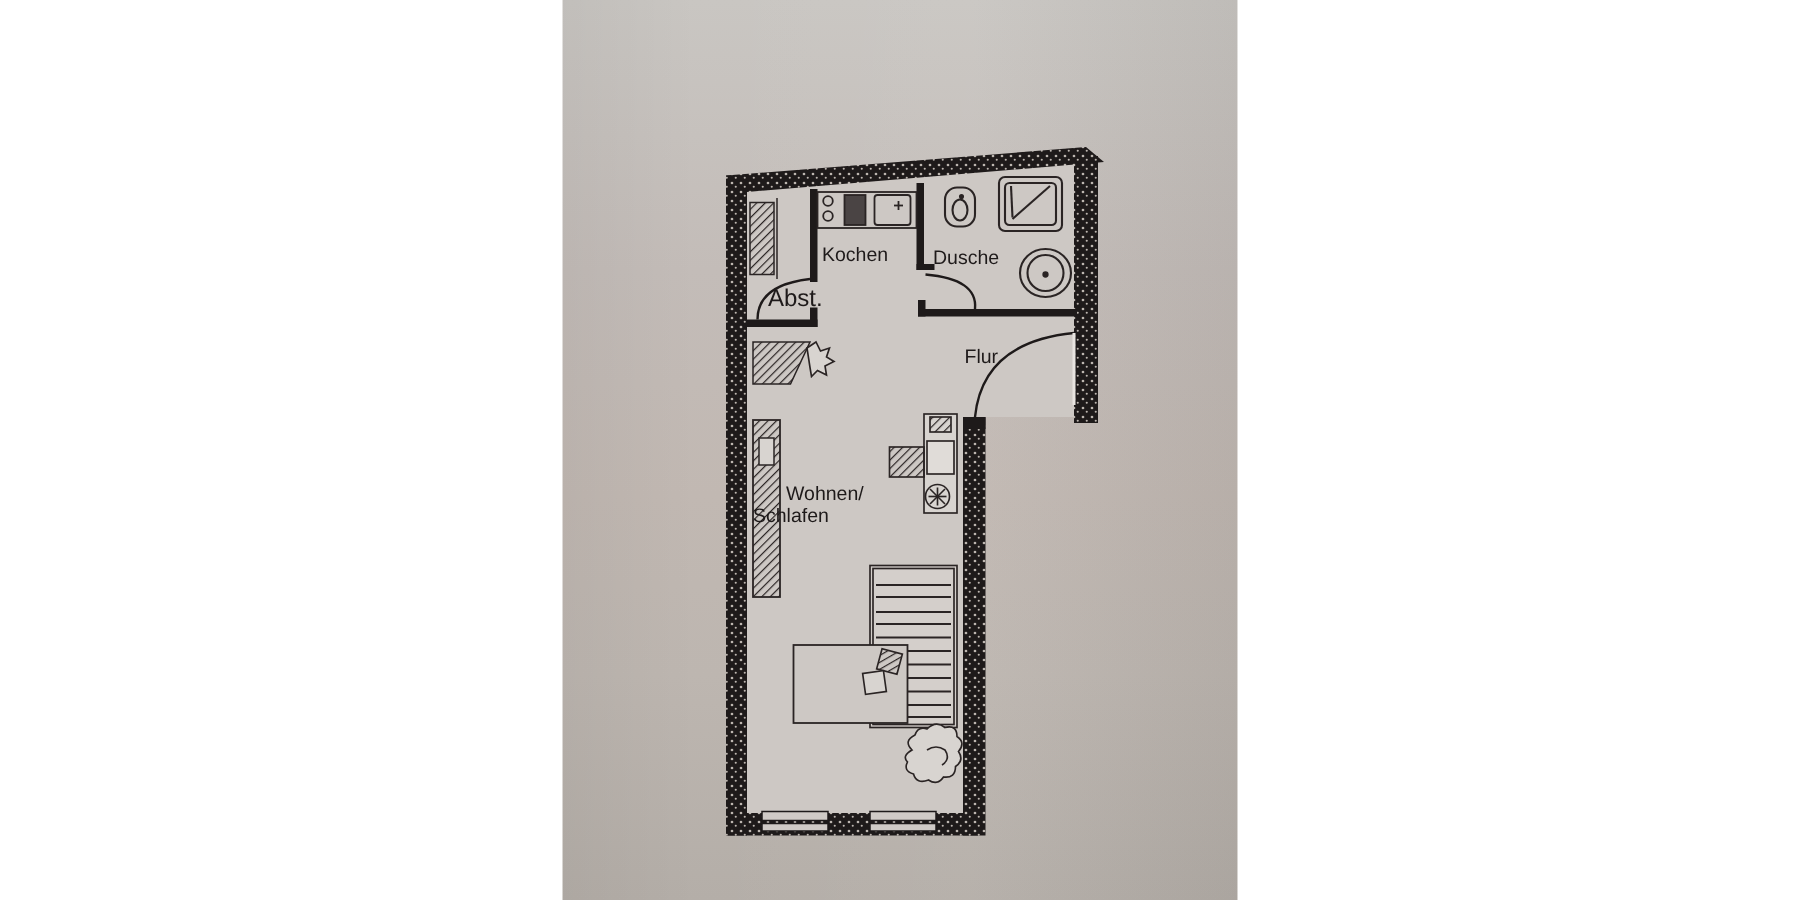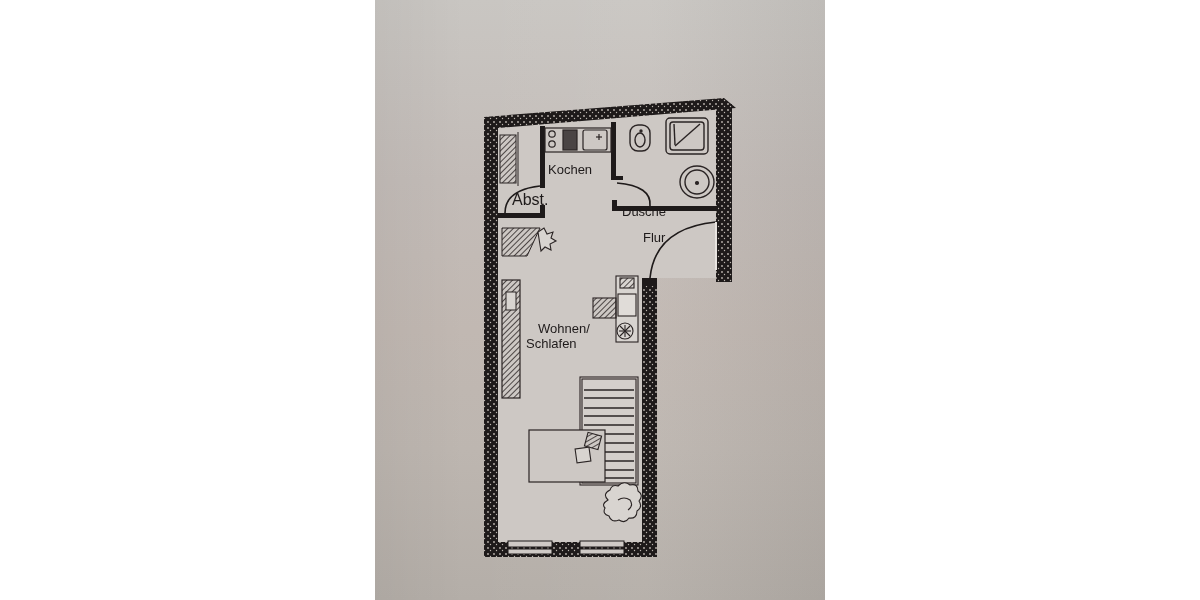--- a/index.html
+++ b/index.html
@@ -180,17 +180,17 @@
     <rect x="576" y="448" width="14" height="14" fill="#d8d4d0" transform="rotate(-8 583 455)"></rect>
   </g>
 
   <g stroke="#2a2424" stroke-width="1.1" fill="#d8d4d0">
     <path d="M 608 500 q -6 -6 2 -10 q 2 -6 8 -4 q 6 -6 12 -1 q 8 -2 8 6 q 6 4 1 10 q 4 6 -2 10 q 0 8 -8 7 q -4 6 -10 2 q -8 3 -10 -4 q -7 -2 -4 -8 q -4 -4 3 -8 z"></path>
     <path d="M 618 500 q 6 -4 12 0 q 4 6 -2 10" fill="none"></path>
   </g>
 </svg>
 
 <div class="lbl" style="left:548px; top:163px;">Kochen</div>
-<div class="lbl" style="left:622px; top:165px;margin-top:40px;">Dusche</div>
+<div class="lbl" style="left:622px; top:165px;">Dusche</div>
 <div class="lbl" style="left:512px; top:193px; font-size:16px;">Abst.</div>
 <div class="lbl" style="left:631px; top:231px;margin-left:12px;">Flur</div>
-<div class="lbl" style="left:538px; top:322px;">Wohnen/</div>
-<div class="lbl" style="left:526px; top:337px;">Schlafen</div>
+<div class="lbl" style="left:524px; top:322px;">Wohnen/</div>
+<div class="lbl" style="left:502px; top:337px;">Schlafen</div>
 
 </body></html>

